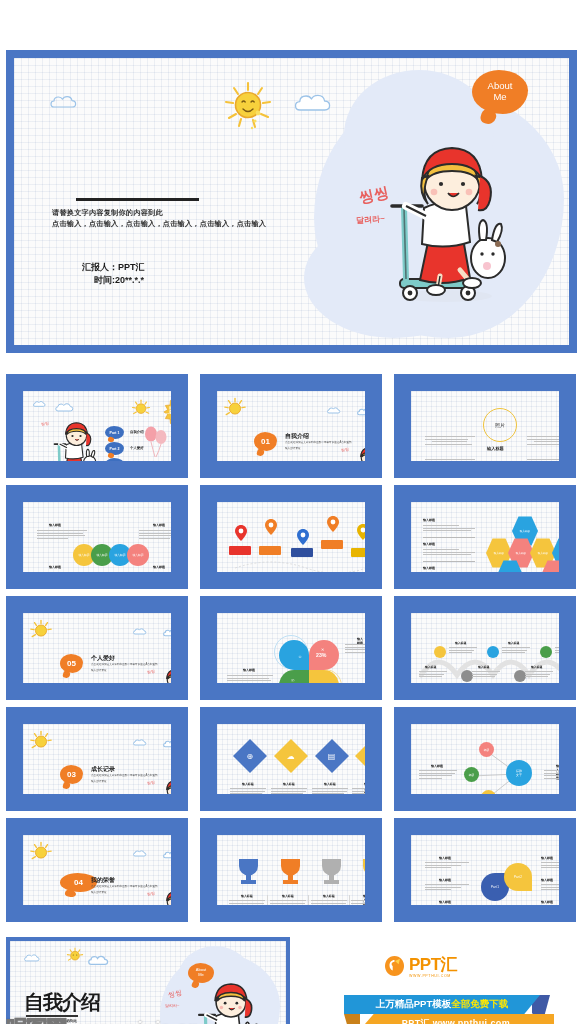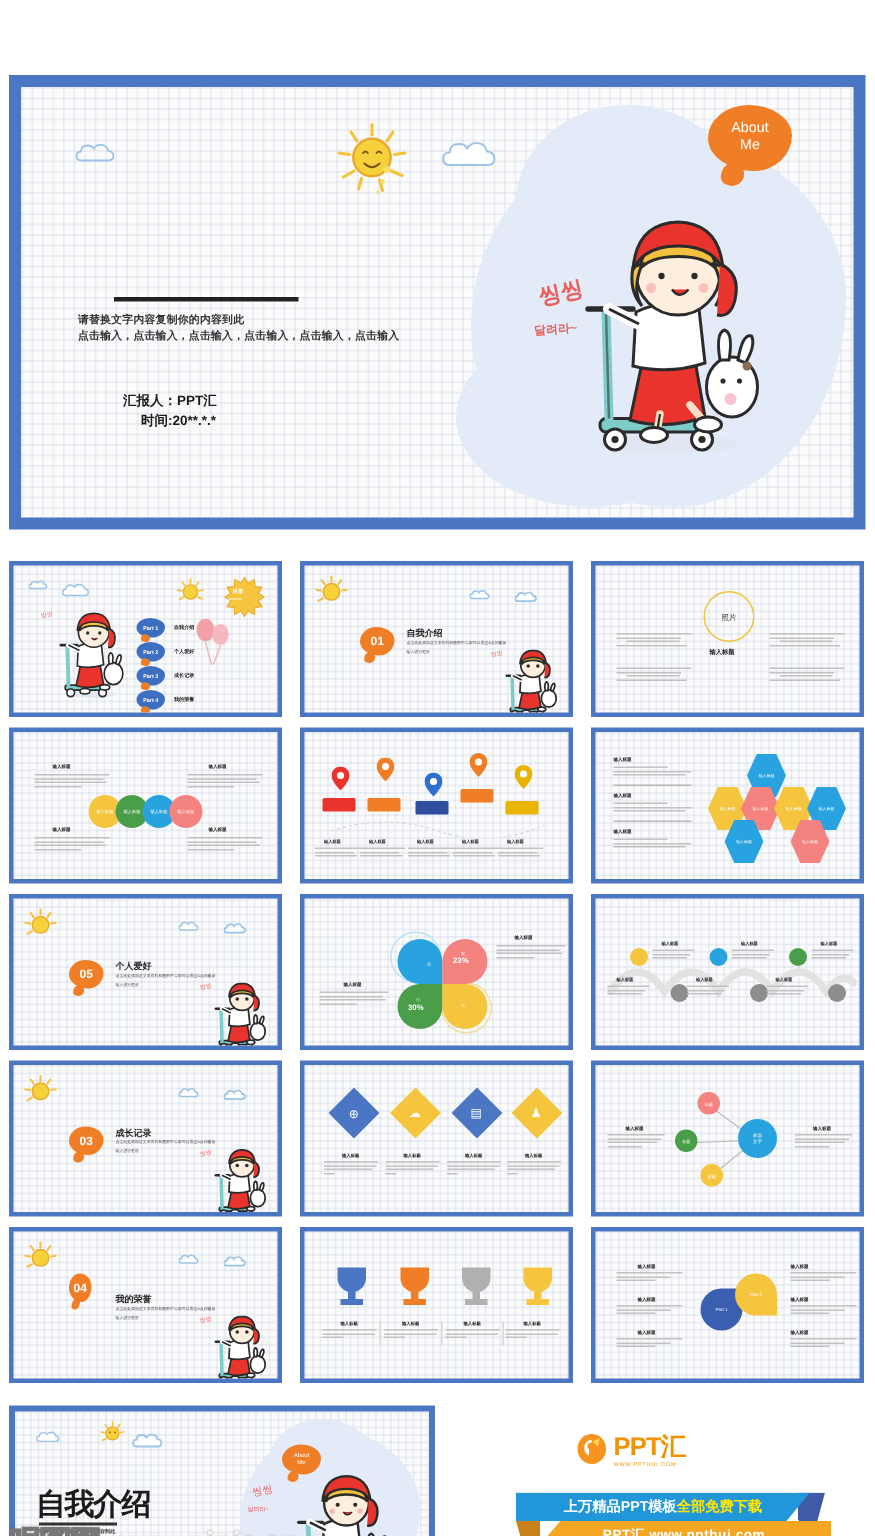--- a/index.html
+++ b/index.html
@@ -23,21 +23,21 @@
     width: 100%; height: 100%;
     background-color: #fbfbfb;
     background-image:
       linear-gradient(to right, rgba(125,150,190,.13) 1px, transparent 1px),
       linear-gradient(to bottom, rgba(125,150,190,.13) 1px, transparent 1px);
     background-size: 5px 5px;
     overflow: hidden;
   }
   .slide.hero { padding: 8px; }
   .slide.hero .page { background-size: 7px 7px; }
-  .slide.thumb { padding: 3px; }
+  .slide.thumb { padding: 17px; }
 
   
   .cloud { position:absolute; }
   .cloud svg { display:block; }
   .sun { position:absolute; }
   .blob { position:absolute; background:#e3eaf8; border-radius:48% 52% 46% 54% / 52% 44% 56% 48%; }
 
   .bubble {
     position:absolute; background:#f07e26; color:#fff;
     display:flex; align-items:center; justify-content:center; text-align:center;
@@ -938,21 +938,21 @@
       <div class="cloud" style="left:110px; top:14px;">
         <svg width="17" height="9" viewBox="0 0 34 16">
             <path d="M4 13 q-3 0 -3 -3 q0 -3 3 -3 q0 -4 4.5 -4 q2.8 0 4 2.2 q1.3 -2.6 4.6 -2.6 q4.2 0 4.9 4 q3.6 .2 3.6 3.3 q0 3.1 -3.4 3.1 z" fill="#fff" stroke="#9cc3e8" stroke-width="2"></path>
           </svg>
       </div>
       <div class="cloud" style="left:140px; top:15px;">
         <svg width="19" height="10" viewBox="0 0 34 16">
             <path d="M4 13 q-3 0 -3 -3 q0 -3 3 -3 q0 -4 4.5 -4 q2.8 0 4 2.2 q1.3 -2.6 4.6 -2.6 q4.2 0 4.9 4 q3.6 .2 3.6 3.3 q0 3.1 -3.4 3.1 z" fill="#fff" stroke="#9cc3e8" stroke-width="2"></path>
           </svg>
       </div>
-      <div class="num-bubble" style="left:37px; top:28px; width:15px; height:19px; font-size:8px;">
+      <div class="num-bubble" style="left:37px; top:38px; width:37px; height:19px; font-size:8px;">
         <span>04</span>
       </div>
       <div class="sec-title" style="left:68px; top:41px; font-size:6px;">我的荣誉</div>
       <div class="tiny" style="position:absolute; left:68px; top:50px; width:100px;">点击此处添加这文本资料和图形中等都可以通过A点和重新</div>
       <div class="tiny" style="position:absolute; left:68px; top:56px;">输入进行更改</div>
       <div class="girl" style="left:127px; top:56px; width:42px; height:46px;">
         <svg viewBox="0 0 142 158">
           <ellipse cx="80" cy="150" rx="46" ry="6" fill="#e4e9f3"></ellipse>
           <rect x="34" y="133" width="76" height="9" rx="4" fill="#7ecbc9" stroke="#2b2b2b" stroke-width="4"></rect>
           <circle cx="44" cy="147" r="7" fill="#fff" stroke="#2b2b2b" stroke-width="4"></circle>

